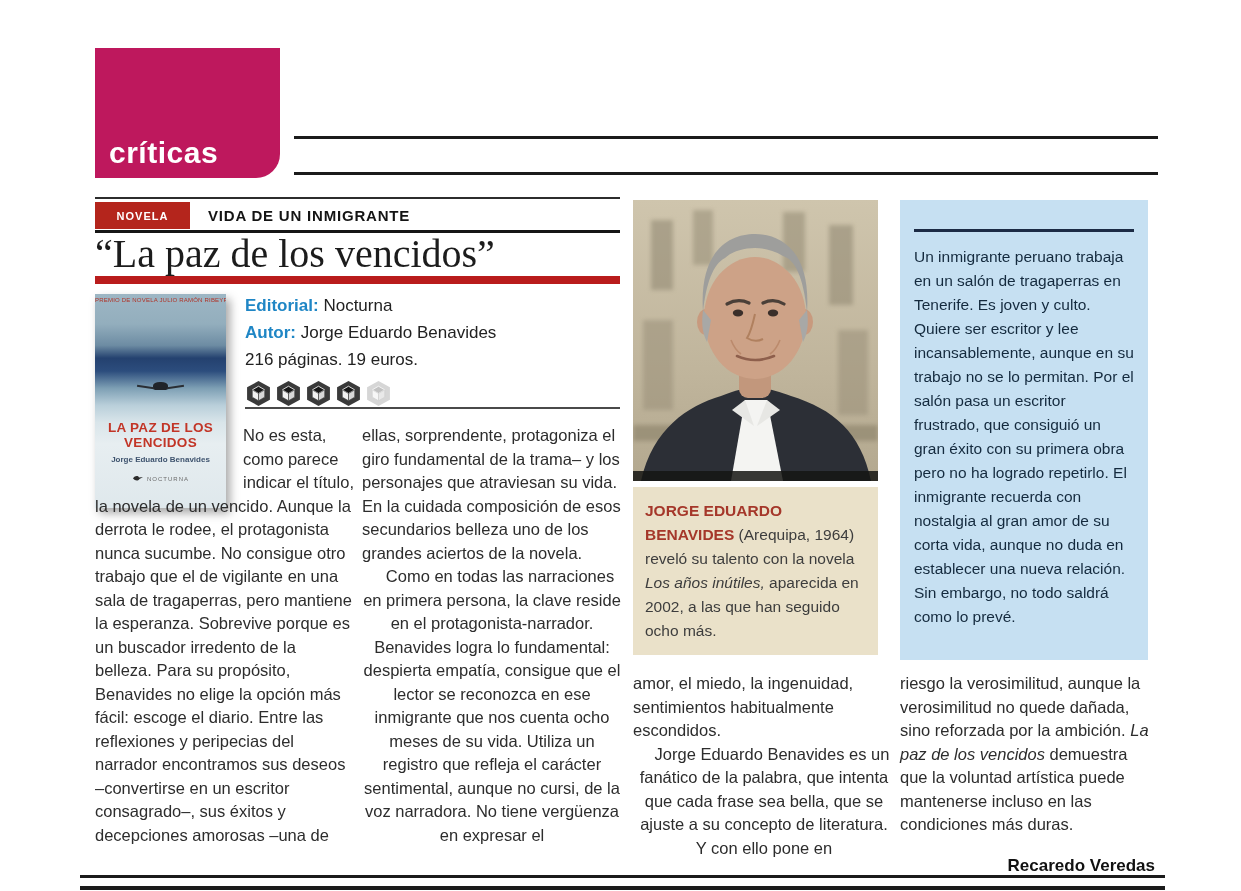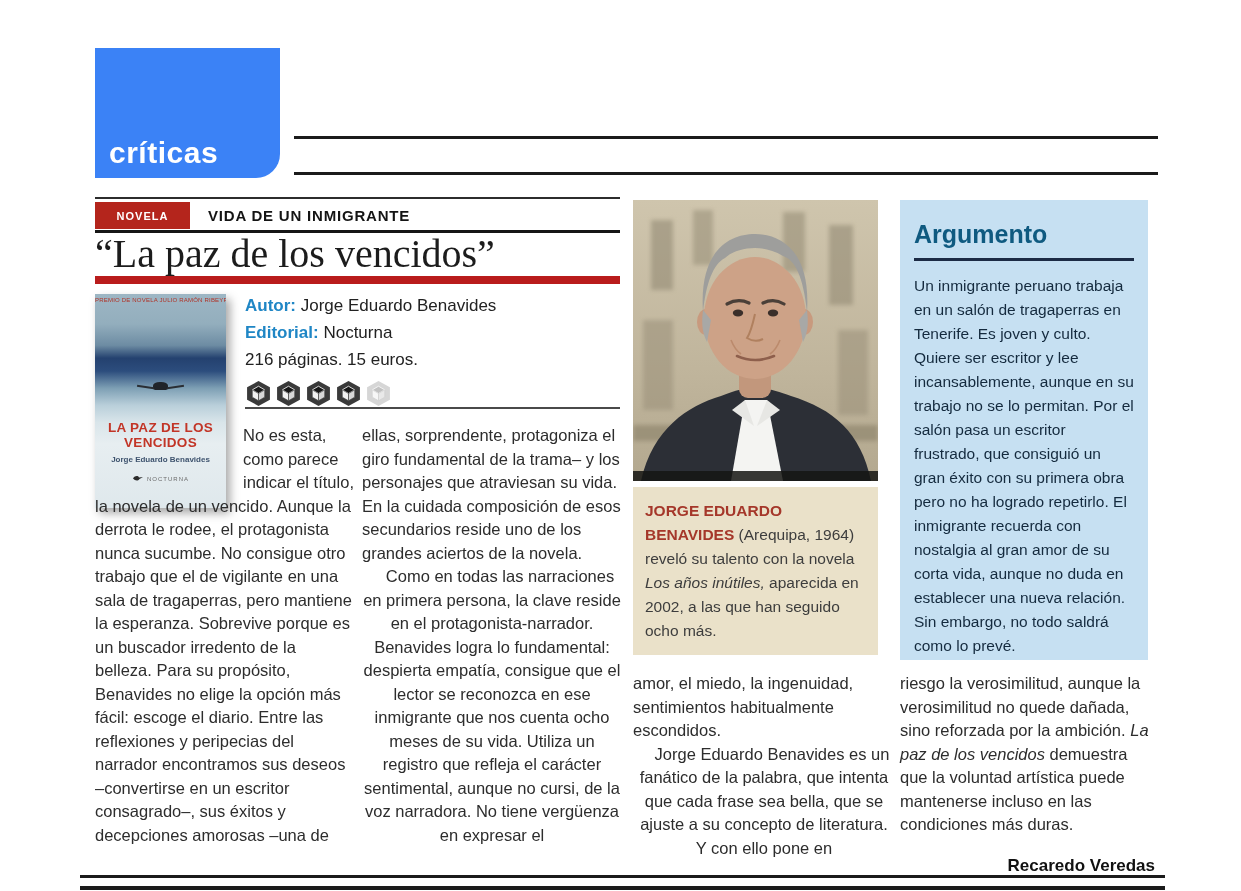--- a/index.html
+++ b/index.html
@@ -1,21 +1,21 @@
 <!DOCTYPE html>
 <html><head>
 <meta charset="utf-8">
 <style>
   html,body{margin:0;padding:0;background:#ffffff;}
   .page{position:relative;width:1241px;height:891px;background:#ffffff;overflow:hidden;
         font-family:"Liberation Sans",sans-serif;color:#2d2d2d;}
   .abs{position:absolute;}
 
   
-  .tab{left:95px;top:48px;width:185px;height:130px;background:#3b82f6;border-radius:0 0 24px 0;
+  .tab{left:95px;top:48px;width:185px;height:130px;background:#be185d;border-radius:0 0 24px 0;
        display:flex;align-items:flex-end;padding:0 0 8px 14px;box-sizing:border-box;}
   .tab span{color:#fff;font-size:30px;font-weight:bold;letter-spacing:.5px;}
 
   .rule{background:#1b1b1b;}
   .rule-top1{left:294px;top:136px;width:864px;height:3px;}
   .rule-top2{left:294px;top:172px;width:864px;height:3px;}
   .rule-bot1{left:80px;top:875px;width:1085px;height:3px;}
   .rule-bot2{left:80px;top:886px;width:1085px;height:4px;}
 
   
@@ -114,28 +114,28 @@
     <div class="cover-logo">
       <svg width="12" height="9" viewBox="0 0 12 9">
         <path d="M1 4.5 C3 1.5 6 1.5 7 3.5 L11 3 L7.5 5 C5.5 7.5 3 6.5 1 4.5 Z" fill="#2b2b2b"></path>
       </svg>
       <span class="pub">NOCTURNA</span>
     </div>
   </div>
 
   <div class="abs info">
     <div>
+      <span class="lbl">Editorial:</span>
+      <span>Nocturna</span>
+    </div>
+    <div>
       <span class="lbl">Autor:</span>
       <span>Jorge Eduardo Benavides</span>
     </div>
-    <div>
-      <span class="lbl">Editorial:</span>
-      <span>Nocturna</span>
-    </div>
-    <div>216 páginas. 15 euros.</div>
+    <div>216 páginas. 19 euros.</div>
     <div class="rating">
       <span class="cube">
           <svg width="27" height="27" viewBox="0 0 26 26">
             <polygon class="hex" points="13,1 24,7 24,19 13,25 2,19 2,7"></polygon>
             <polygon class="top" points="13,6 19,9.5 13,13 7,9.5"></polygon>
             <polygon class="fl" points="7,9.5 13,13 13,20 7,16.5"></polygon>
             <polygon class="fr" points="19,9.5 13,13 13,20 19,16.5"></polygon>
           </svg>
         </span>
       <span class="cube">
@@ -173,21 +173,21 @@
     </div>
   </div>
   <div class="abs info-rule"></div>
 
   <div class="abs col col1">
     <div class="col-spacer"></div>
     <p>No es esta, como parece indicar el título, la novela de un vencido. Aunque la derrota le rodee, el protagonista nunca sucumbe. No consigue otro trabajo que el de vigilante en una sala de tragaperras, pero mantiene la esperanza. Sobrevive porque es un buscador irredento de la belleza. Para su propósito, Benavides no elige la opción más fácil: escoge el diario. Entre las reflexiones y peripecias del narrador encontramos sus deseos –convertirse en un escritor consagrado–, sus éxitos y decepciones amorosas –una de</p>
   </div>
 
   <div class="abs col col2">
-    <p>ellas, sorprendente, protagoniza el giro fundamental de la trama– y los personajes que atraviesan su vida. En la cuidada composición de esos secundarios reside uno de los grandes aciertos de la novela.</p>
+    <p>ellas, sorprendente, protagoniza el giro fundamental de la trama– y los personajes que atraviesan su vida. En la cuidada composición de esos secundarios belleza uno de los grandes aciertos de la novela.</p>
     <p class="indent">Como en todas las narraciones en primera persona, la clave reside en el protagonista-narrador. Benavides logra lo fundamental: despierta empatía, consigue que el lector se reconozca en ese inmigrante que nos cuenta ocho meses de su vida. Utiliza un registro que refleja el carácter sentimental, aunque no cursi, de la voz narradora. No tiene vergüenza en expresar el</p>
   </div>
 
   <div class="abs photo">
     <svg width="245" height="281" viewBox="0 0 245 281">
       <defs>
         <linearGradient id="bg" x1="0" y1="0" x2="0" y2="1">
           <stop offset="0" stop-color="#cfc5ad"></stop>
             <stop offset="0.6" stop-color="#c0b59c"></stop>
           <stop offset="1" stop-color="#b3a88f"></stop>
@@ -232,21 +232,20 @@
   <div class="abs caption">
     <span class="name">JORGE EDUARDO BENAVIDES</span><span> (Arequipa, 1964) reveló su talento con la novela </span><i>Los años inútiles,</i><span> aparecida en 2002, a las que han seguido ocho más.</span>
   </div>
 
   <div class="abs col col3">
     <p>amor, el miedo, la ingenuidad, sentimientos habitualmente escondidos.</p>
     <p class="indent">Jorge Eduardo Benavides es un fanático de la palabra, que intenta que cada frase sea bella, que se ajuste a su concepto de literatura. Y con ello pone en</p>
   </div>
 
   <div class="abs argument">
-    <h2 class="arg-title">Argumento</h2>
     <div class="arg-rule"></div>
     <p class="arg-body">Un inmigrante peruano trabaja en un salón de tragaperras en Tenerife. Es joven y culto. Quiere ser escritor y lee incansablemente, aunque en su trabajo no se lo permitan. Por el salón pasa un escritor frustrado, que consiguió un gran éxito con su primera obra pero no ha logrado repetirlo. El inmigrante recuerda con nostalgia al gran amor de su corta vida, aunque no duda en establecer una nueva relación. Sin embargo, no todo saldrá como lo prevé.</p>
   </div>
 
   <div class="abs col col4">
     <p><span>riesgo la verosimilitud, aunque la verosimilitud no quede dañada, sino reforzada por la ambición. </span><i>La paz de los vencidos</i><span> demuestra que la voluntad artística puede mantenerse incluso en las condiciones más duras.</span></p>
     <div class="byline">Recaredo Veredas</div>
   </div>
 
   <div class="abs rule rule-bot1"></div>

